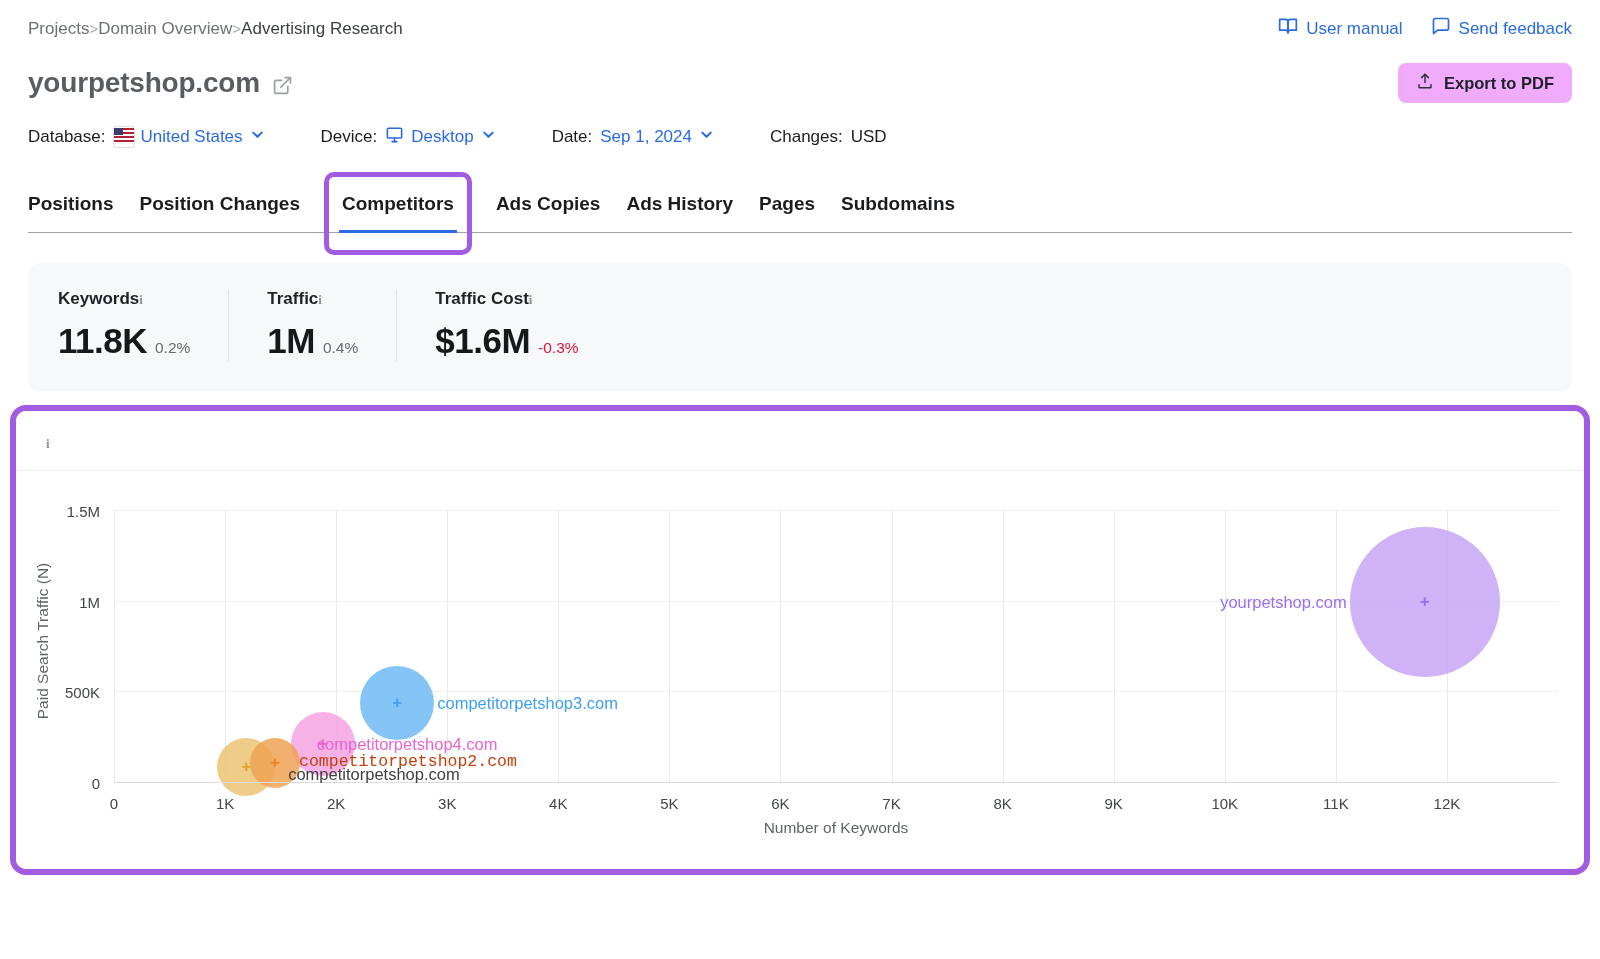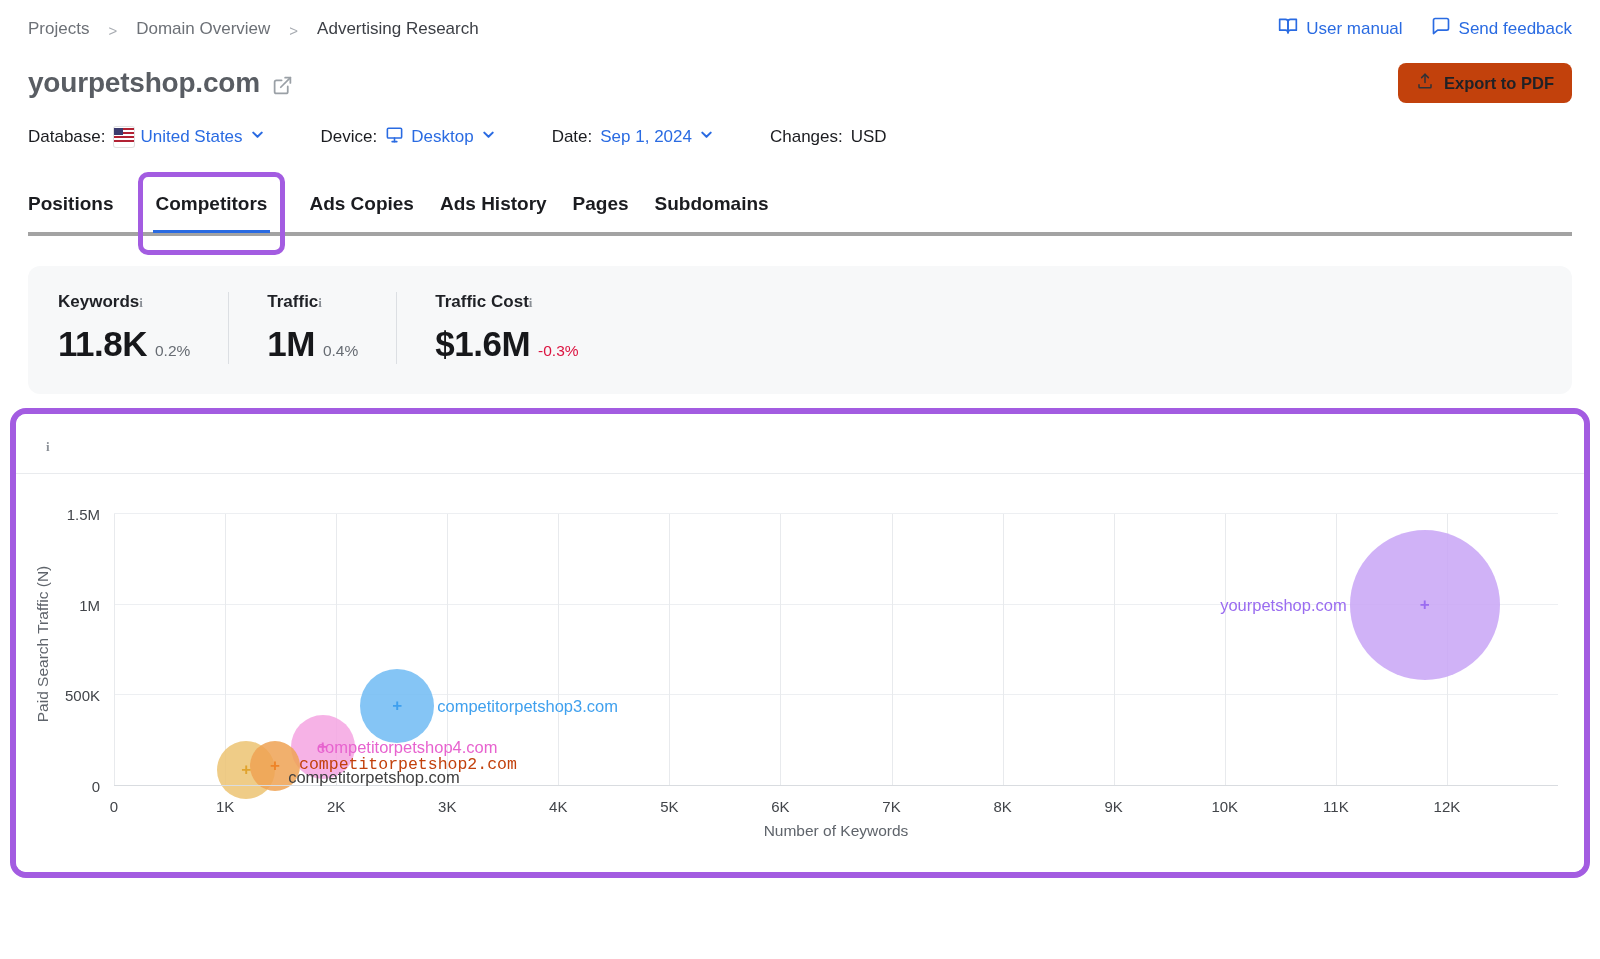--- a/index.html
+++ b/index.html
@@ -8,49 +8,49 @@
     font-family: "Liberation Sans", sans-serif;
     color: #1b1c20;
     width: 1600px;
     min-height: 959px;
     overflow-x: hidden;
   }
   .page { padding: 16px 28px 20px; }
 
   
   .topbar { display: flex; justify-content: space-between; align-items: center; }
-  .crumbs { display: flex; align-items: flex-end; gap: 19px; font-size: 17px; color: #6d7177; }
+  .crumbs { display: flex; align-items: center; gap: 0; font-size: 17px; color: #6d7177; }
   .crumb { cursor: pointer; }
   .crumb-sep { color: #a7abb1; font-size: 15px; }
   .top-links { display: flex; align-items: center; gap: 28px; }
   .top-link { display: flex; align-items: center; gap: 8px; color: #2a6be2; font-size: 17px; cursor: pointer; }
 
   
   .title-row { display: flex; justify-content: space-between; align-items: center; margin-top: 22px; }
   .h1 { font-size: 28px; font-weight: 800; letter-spacing: -0.2px; display: flex; align-items: center; gap: 10px; }
   .h1 .domain { color: #595d63; }
   .ext-icon { display: inline-flex; margin-left: 2px; margin-top: 4px; }
   .btn-export {
     display: flex; align-items: center; gap: 10px;
-    background: #c2410c; border: none; border-radius: 8px;
+    background: #f0abfc; border: none; border-radius: 8px;
     padding: 9px 18px; font-family: inherit; font-size: 16.5px; font-weight: 600; color: #1f2126;
     cursor: pointer;
   }
 
   
   .filters { display: flex; align-items: center; gap: 56px; margin-top: 22px; font-size: 17px; }
   .filter { display: flex; align-items: center; gap: 8px; }
   .filter .lab { color: #1b1c20; }
   .filter .val { color: #2a6be2; display: flex; align-items: center; gap: 7px; cursor: pointer; }
   .flag { border-radius: 2px; box-shadow: 0 0 0 1px rgba(0,0,0,.12); }
 
   
   .tabs {
     display: flex; gap: 26px; margin-top: 40px; margin-bottom: 30px;
-    border-bottom: 4px solid #a3a3a3; position: relative;
+    border-bottom: 1px solid #a3a3a3; position: relative;
   }
   .tab {
     font-size: 19px; font-weight: 700; padding: 4px 0 17px; cursor: pointer; position: relative;
     white-space: nowrap;
   }
   .tab.active { color: #1b1c20; }
   .tab.active::before {
     content: ""; position: absolute; left: -3px; right: -3px; bottom: -1px;
     height: 3px; background: #2a6be2;
   }
@@ -234,20 +234,21 @@
       </span>
     </div>
     <div class="filter">
       <span class="lab">Changes:</span>
       <span class="lab">USD</span>
     </div>
   </div>
 
   <nav class="tabs">
     <div class="tab">Positions</div>
+    <div class="tab">Position Changes</div>
     <div class="tab active highlighted">Competitors</div>
     <div class="tab">Ads Copies</div>
     <div class="tab">Ads History</div>
     <div class="tab">Pages</div>
     <div class="tab">Subdomains</div>
   </nav>
 
   <section class="stats-card">
     <div class="metric">
       <div class="metric-head">

